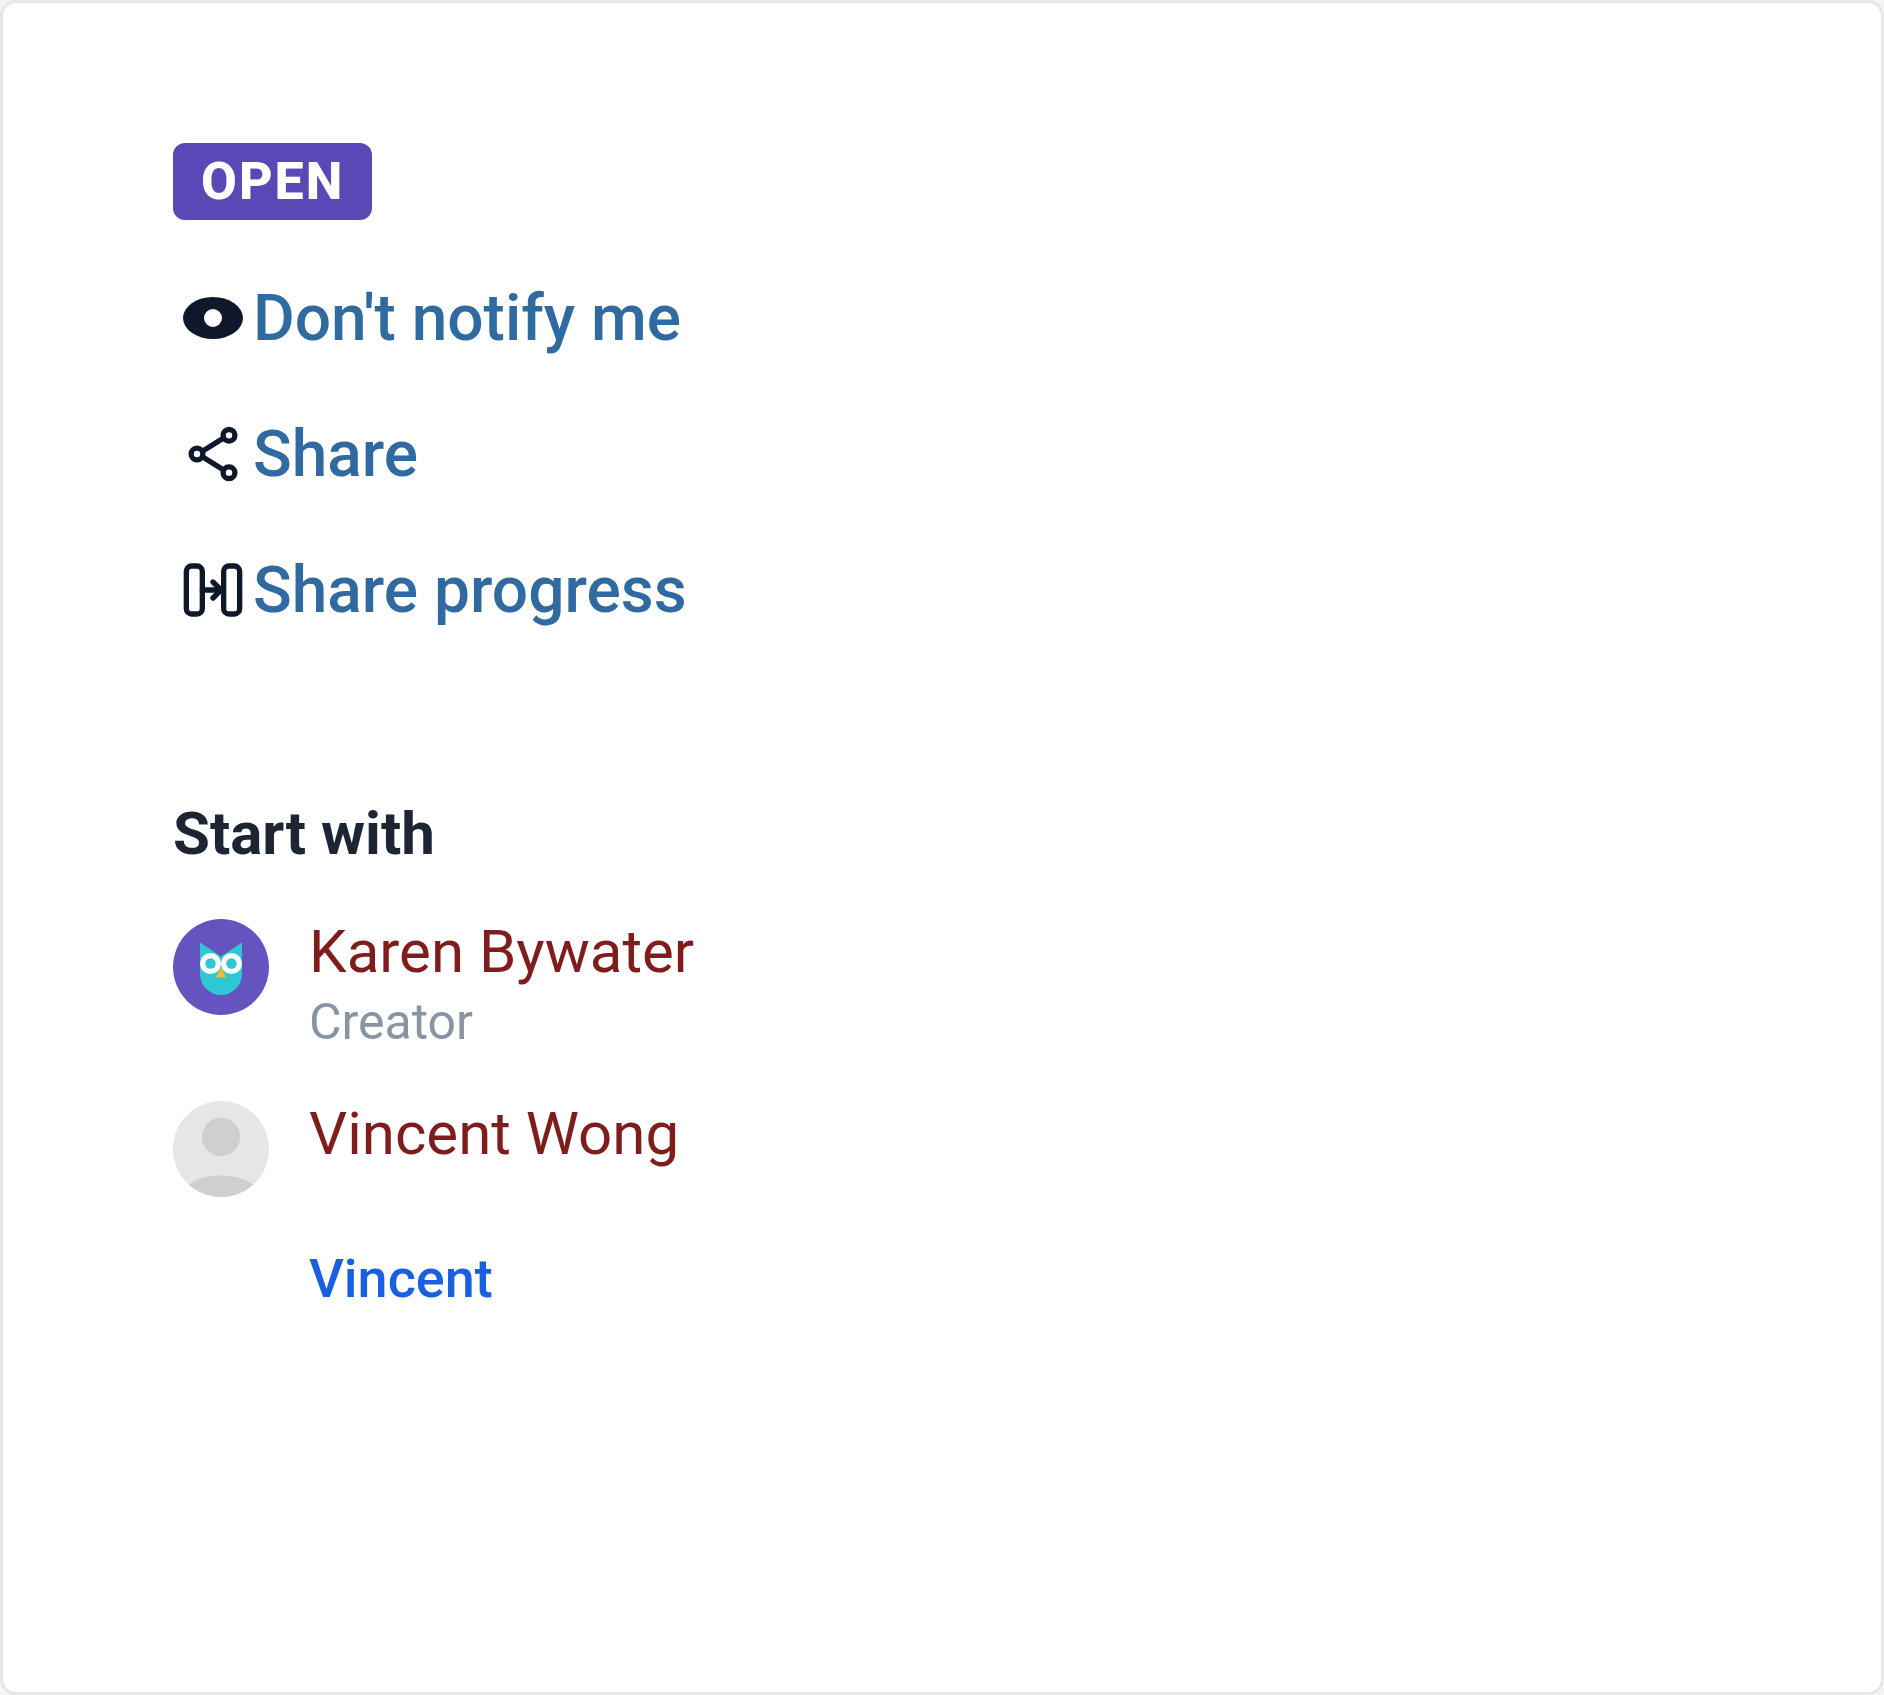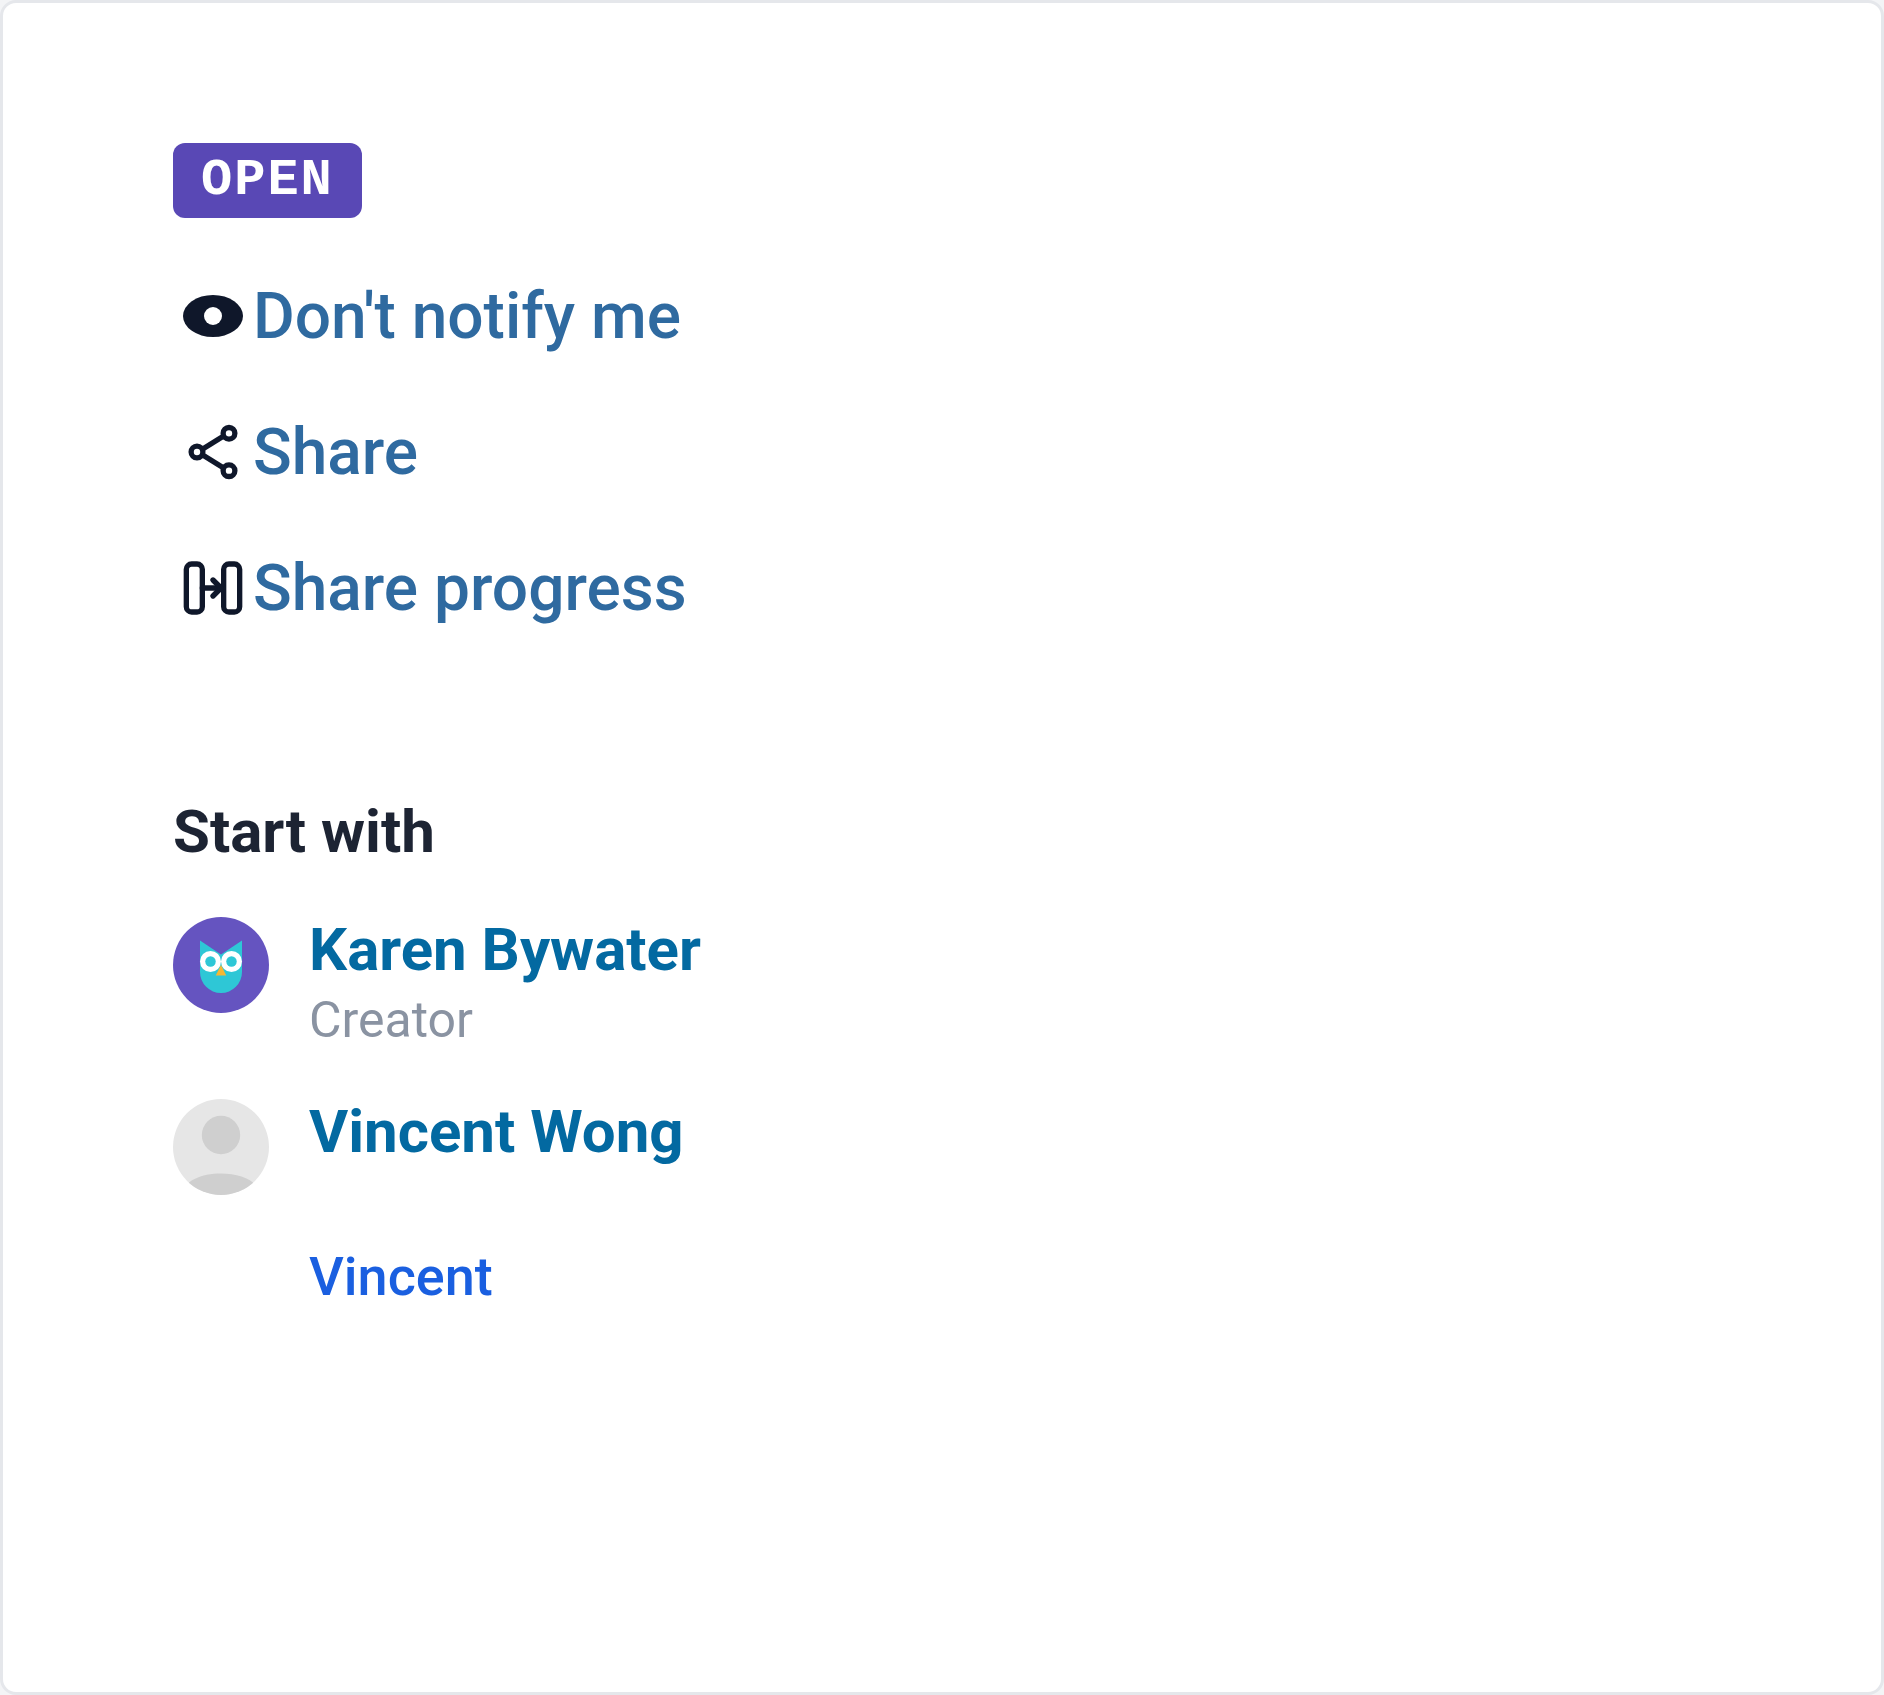--- a/index.html
+++ b/index.html
@@ -20,21 +20,20 @@
   }
   .status-badge {
     display: inline-block;
     background: #5948b5;
     color: #ffffff;
     font-weight: 800;
     font-size: 52px;
     letter-spacing: 2px;
     padding: 8px 28px;
     border-radius: 12px;
-    font-family: Liberation Mono, monospace;
   }
   .actions {
     margin-top: 30px;
   }
   .action-row {
     display: flex;
     align-items: center;
     padding: 28px 0;
     cursor: pointer;
   }
@@ -76,22 +75,22 @@
     overflow: hidden;
   }
   .avatar.owl {
     background: #6554c0;
   }
   .avatar.placeholder {
     background: #e6e6e6;
   }
   .shared-name {
     font-size: 60px;
-    color: #0369a1;
-    font-weight: 700;
+    color: #7f1d1d;
+    font-weight: 400;
     line-height: 1.1;
   }
   .shared-role {
     font-size: 50px;
     color: #8a93a2;
     margin-top: 8px;
   }
   .remove-link {
     font-size: 54px;
     color: #1a5fe0;

